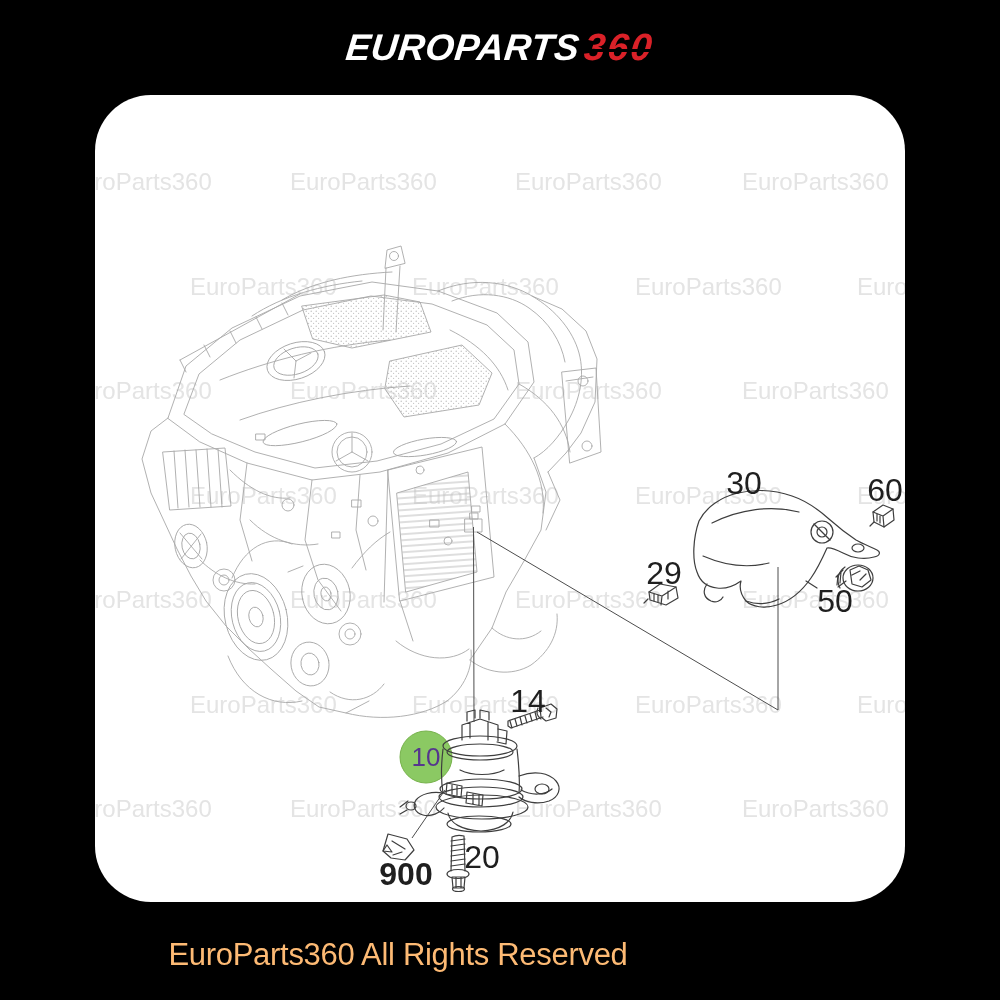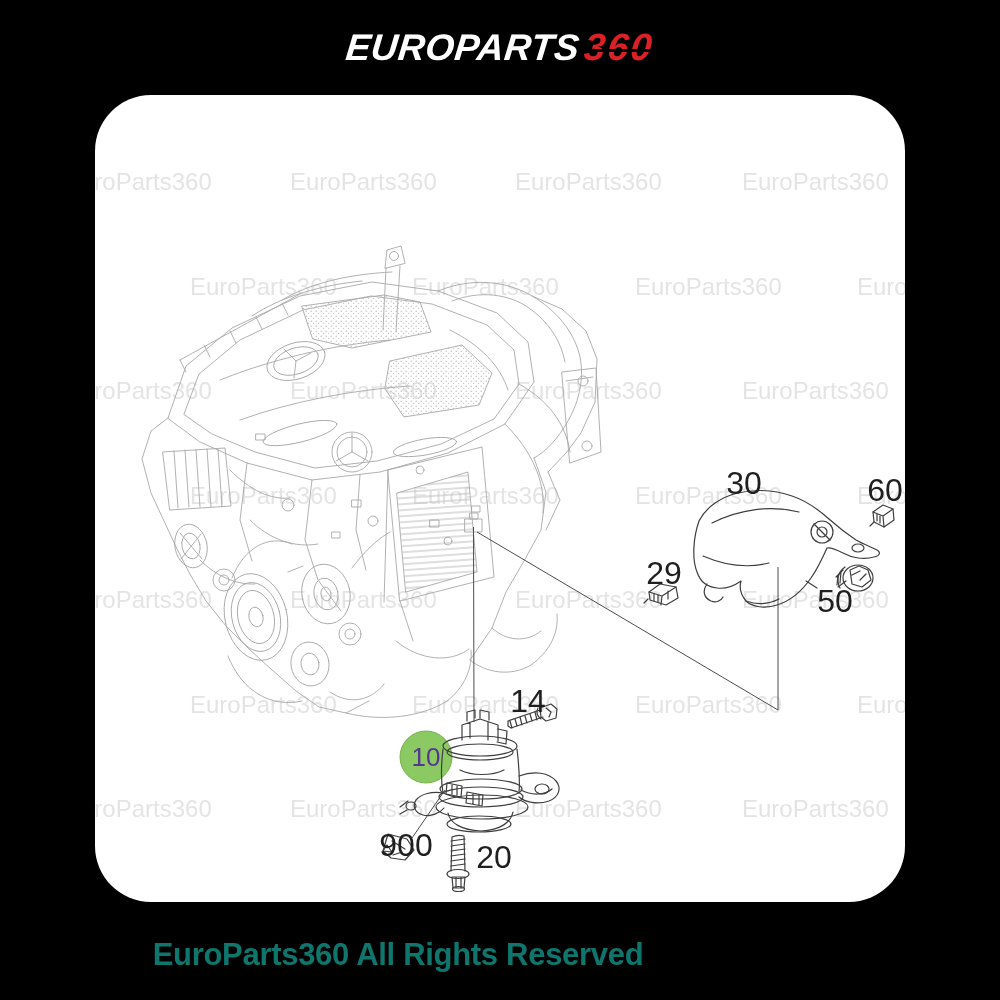--- a/index.html
+++ b/index.html
@@ -16,21 +16,21 @@
   .panel{position:absolute;left:95px;top:95px;width:810px;height:807px;background:#fff;border-radius:56px;overflow:hidden;}
   .wm-layer{position:absolute;inset:0;z-index:1;}
   .wm{position:absolute;font-size:24px;color:#e4e4e4;white-space:nowrap;transform:translateY(-50%);}
   .art{position:absolute;left:0;top:0;z-index:2;}
   .callout-layer{position:absolute;inset:0;z-index:3;}
   .callout{position:absolute;transform:translate(-50%,-50%);font-size:32px;color:#1f1f1f;line-height:1;}
   .callout.hl-label{font-size:26px;color:#4c1d95;opacity:.85;}
 
   
   .footer{position:absolute;left:0;top:925px;width:796px;height:60px;display:flex;align-items:center;justify-content:center;
-          color:#0f766e;font-size:31px;font-weight:bold;letter-spacing:-0.3px;}
+          color:#fdba74;font-size:31px;font-weight:normal;letter-spacing:-0.3px;}
 </style>
 </head>
 <body>
 
 <div class="page">
 
   <div class="logo-bar">
     <div class="logo">
       <span class="logo-main">EUROPARTS</span>
       <span class="logo-360">360</span>
@@ -248,23 +248,23 @@
         <g>
           <path d="M388,834 L407,839 414,850 405,860 391,858 383,851 Z"></path>
           <path d="M383,851 L392,852 387,845 Z M392,841 L405,849 M393,855 L402,852"></path>
         </g>
       </g>
     </svg>
 
     <div class="callout-layer">
         <div class="callout hl-label" style="left: 331px; top: 662px;">10</div>
         <div class="callout" style="left: 433px; top: 606px;">14</div>
-        <div class="callout" style="left: 387px; top: 762px; margin-left: 12px;">20</div>
+        <div class="callout" style="left: 387px; top: 762px;">20</div>
         <div class="callout" style="left: 649px; top: 388px;">30</div>
         <div class="callout" style="left: 790px; top: 395px;">60</div>
         <div class="callout" style="left: 569px; top: 478px;">29</div>
         <div class="callout" style="left: 740px; top: 506px;">50</div>
-        <div class="callout" style="left: 311px; top: 750px;">900</div>
+        <div class="callout" style="left: 311px; top: 779px; font-weight: bold;">900</div>
       </div>
   </div>
 
   <div class="footer">EuroParts360 All Rights Reserved</div>
 </div>
 
 </body></html>

